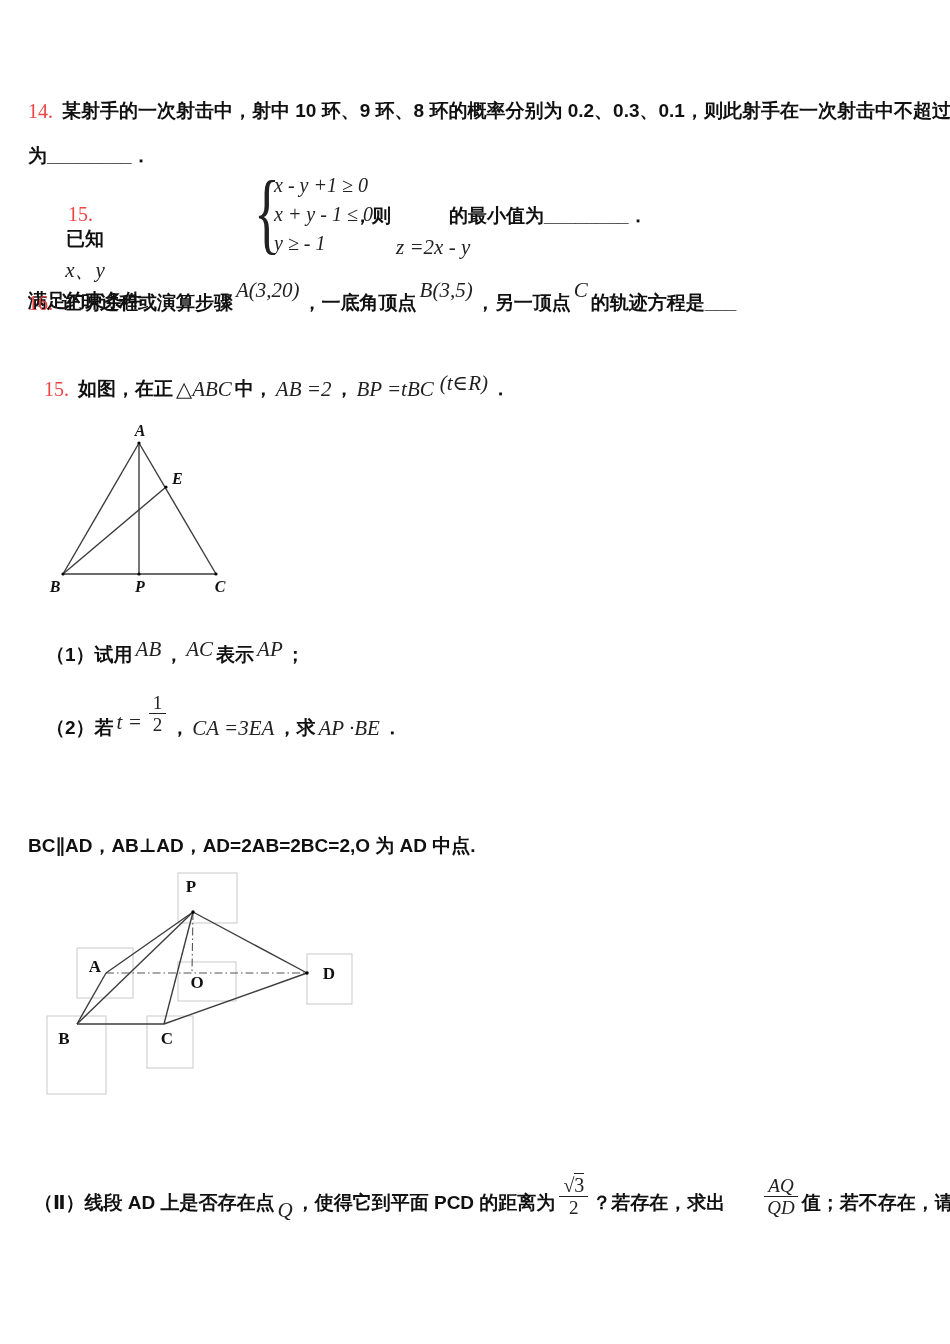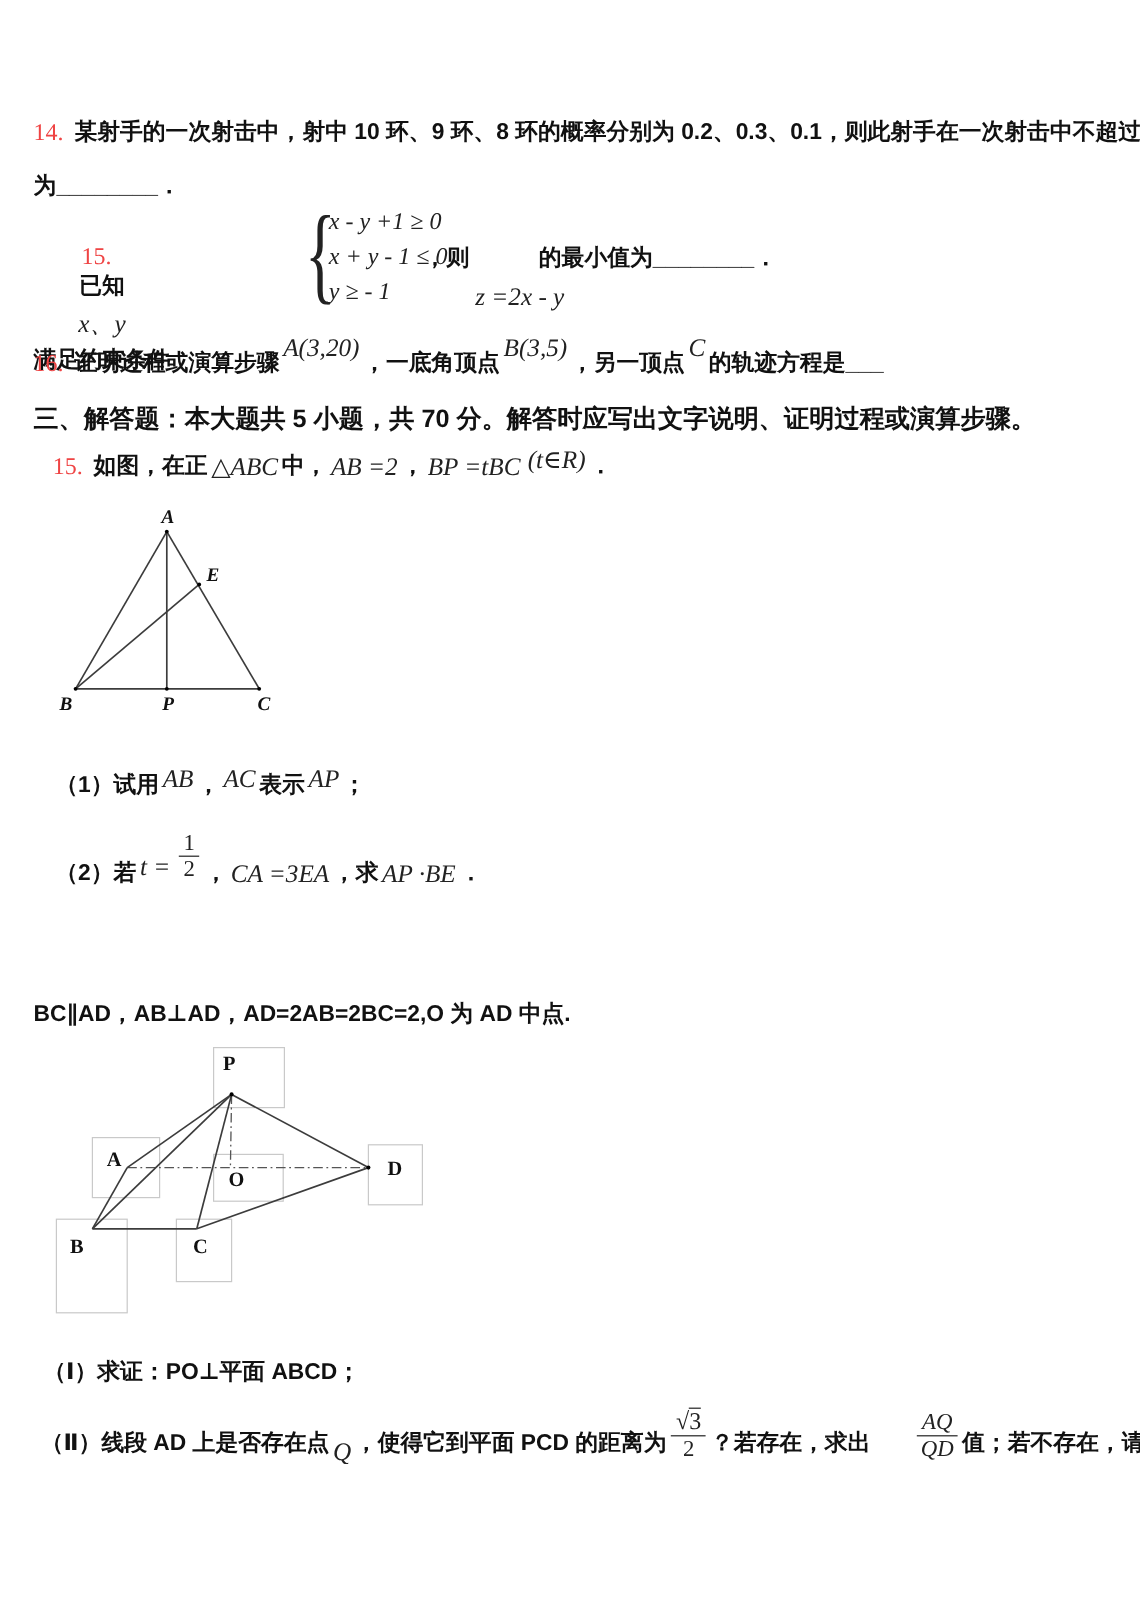--- a/index.html
+++ b/index.html
@@ -65,21 +65,20 @@
     <span class="num">16.</span>
     <span class="cn">证明过程或演算步骤</span>
     <span class="math up12">A(3,20)</span>
     <span class="cn">，一底角顶点</span>
     <span class="math up12">B(3,5)</span>
     <span class="cn">，另一顶点</span>
     <span class="math up12">C</span>
     <span class="cn">的轨迹方程是___</span>
   </div>
 
-  <div class="blk cn sec" style="left:28px;top:337px;">三、解答题：本大题共 5 小题，共 70 分。解答时应写出文字说明、证明过程或演算步骤。</div>
 
   <div class="blk row" style="left:44px;top:371px;height:36px;">
     <span class="num">15.</span>
     <span class="cn">如图，在正</span>
     <span class="math">△ABC</span>
     <span class="cn">中，</span>
     <span class="math">AB =2</span>
     <span class="cn">，</span>
     <span class="math">BP =tBC</span>
     <span class="math up6">(t∈R)</span>
@@ -149,21 +148,20 @@
     <circle cx="153" cy="44" r="1.7"></circle>
     <circle cx="267" cy="105" r="1.7"></circle>
     <text class="lbl" x="151" y="24" text-anchor="middle">P</text>
     <text class="lbl" x="55" y="104" text-anchor="middle">A</text>
     <text class="lbl" x="157" y="120" text-anchor="middle">O</text>
     <text class="lbl" x="289" y="111" text-anchor="middle">D</text>
     <text class="lbl" x="24" y="176" text-anchor="middle">B</text>
     <text class="lbl" x="127" y="176" text-anchor="middle">C</text>
   </svg>
 
-  <div class="blk cn" style="left:36px;top:1131px;">（Ⅰ）求证：PO⊥平面 ABCD；</div>
 
   <div class="blk row" style="left:34px;top:1180px;height:46px;">
     <span class="cn">（Ⅱ）线段 AD 上是否存在点</span>
     <span class="math down7">Q</span>
     <span class="cn">，使得它到平面 PCD 的距离为</span>
     <span class="frac fr-raise2">
       <span class="nu"><span class="sqrt"><span>√</span><span class="arg">3</span></span></span>
       <span class="de">2</span>
     </span>
     <span class="cn">？若存在，求出</span>

